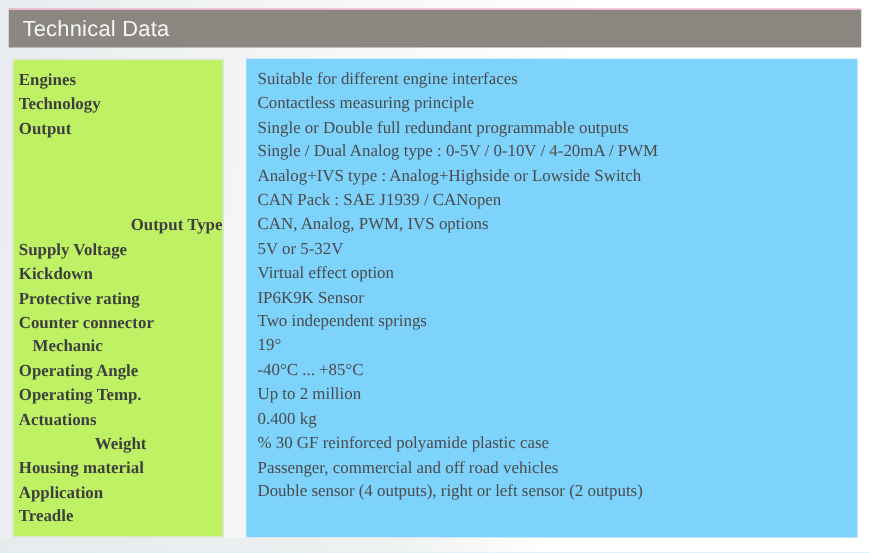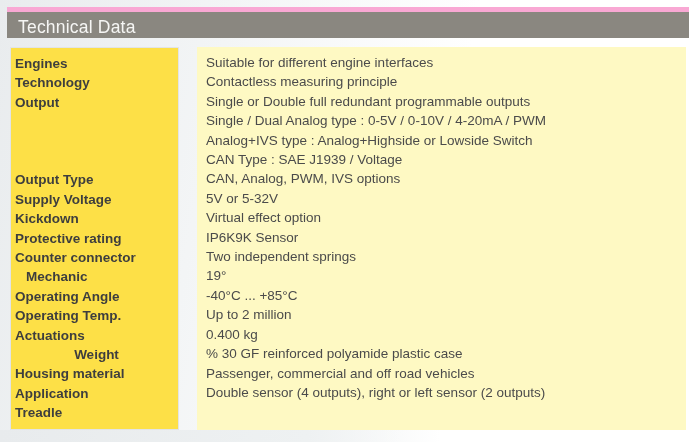--- a/index.html
+++ b/index.html
@@ -14,21 +14,21 @@
     font-family: "Liberation Sans", "DejaVu Sans", sans-serif;
     background: linear-gradient(100deg, #e9ecee 0%, #f3f5f6 30%, #ffffff 62%);
   }
   .header-bar {
     position: absolute;
     left: 7px;
     top: 7px;
     width: 682px;
     height: 31px;
     background: #8a8780;
-    border-top: 5px solid #f9a8d4;
+    border-top: 1px solid #f9a8d4;
     box-sizing: border-box;
   }
   .header-title {
     color: #f6f6f4;
     font-size: 17.5px;
     font-weight: 400;
     line-height: 30px;
     padding-left: 11px;
     letter-spacing: 0.2px;
     white-space: nowrap;
@@ -77,45 +77,45 @@
     background: linear-gradient(to right, #e8ebed 0%, #eef1f2 70%, rgba(255,255,255,0) 100%);
   }
 </style>
 </head>
 <body>
 
 <div class="header-bar" style="background: rgb(138, 135, 128);">
   <div class="header-title" style="color: rgb(246, 246, 244);">Technical Data</div>
 </div>
 
-<div class="label-panel" style="background: #fde047;">
+<div class="label-panel" style="background: #bef264; font-family: Liberation Serif, serif;">
     <div class="spec-label" style="height: 19.4px;">Engines</div>
     <div class="spec-label" style="height: 19.4px;">Technology</div>
     <div class="spec-label" style="height: 77.6px;">Output</div>
-    <div class="spec-label" style="height: 19.4px;">Output Type</div>
+    <div class="spec-label" style="height: 19.4px; text-align: right;">Output Type</div>
     <div class="spec-label" style="height: 19.4px;">Supply Voltage</div>
     <div class="spec-label" style="height: 19.4px;">Kickdown</div>
     <div class="spec-label" style="height: 19.4px;">Protective rating</div>
     <div class="spec-label" style="height: 19.4px;">Counter connector</div>
     <div class="spec-label" style="height: 19.4px; padding-left: 11px;">Mechanic</div>
     <div class="spec-label" style="height: 19.4px;">Operating Angle</div>
     <div class="spec-label" style="height: 19.4px;">Operating Temp.</div>
     <div class="spec-label" style="height: 19.4px;">Actuations</div>
     <div class="spec-label" style="height: 19.4px; text-align: center;">Weight</div>
     <div class="spec-label" style="height: 19.4px;">Housing material</div>
     <div class="spec-label" style="height: 19.4px;">Application</div>
     <div class="spec-label" style="height: 19.4px;">Treadle</div>
   </div>
-<div class="value-panel" style="background: #fef9c3;">
+<div class="value-panel" style="background: #7dd3fc; font-family: Liberation Serif, serif;">
     <div class="spec-value">Suitable for different engine interfaces</div>
     <div class="spec-value">Contactless measuring principle</div>
     <div class="spec-value">Single or Double full redundant programmable outputs</div>
     <div class="spec-value">Single / Dual Analog type : 0-5V / 0-10V / 4-20mA / PWM</div>
     <div class="spec-value">Analog+IVS type : Analog+Highside or Lowside Switch</div>
-    <div class="spec-value">CAN Type : SAE J1939 / Voltage</div>
+    <div class="spec-value">CAN Pack : SAE J1939 / CANopen</div>
     <div class="spec-value">CAN, Analog, PWM, IVS options</div>
     <div class="spec-value">5V or 5-32V</div>
     <div class="spec-value">Virtual effect option</div>
     <div class="spec-value">IP6K9K Sensor</div>
     <div class="spec-value">Two independent springs</div>
     <div class="spec-value">19°</div>
     <div class="spec-value">-40°C ... +85°C</div>
     <div class="spec-value">Up to 2 million</div>
     <div class="spec-value">0.400 kg</div>
     <div class="spec-value">% 30 GF reinforced polyamide plastic case</div>

